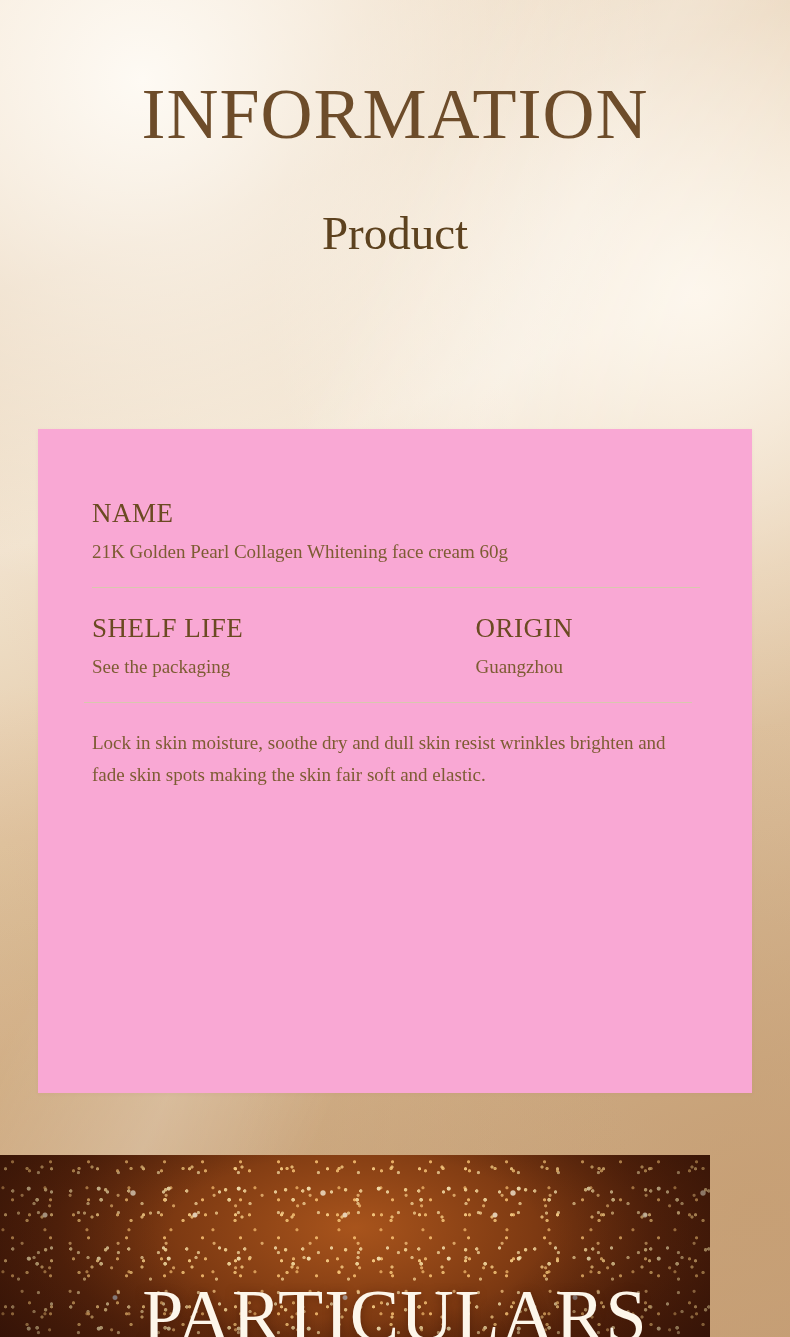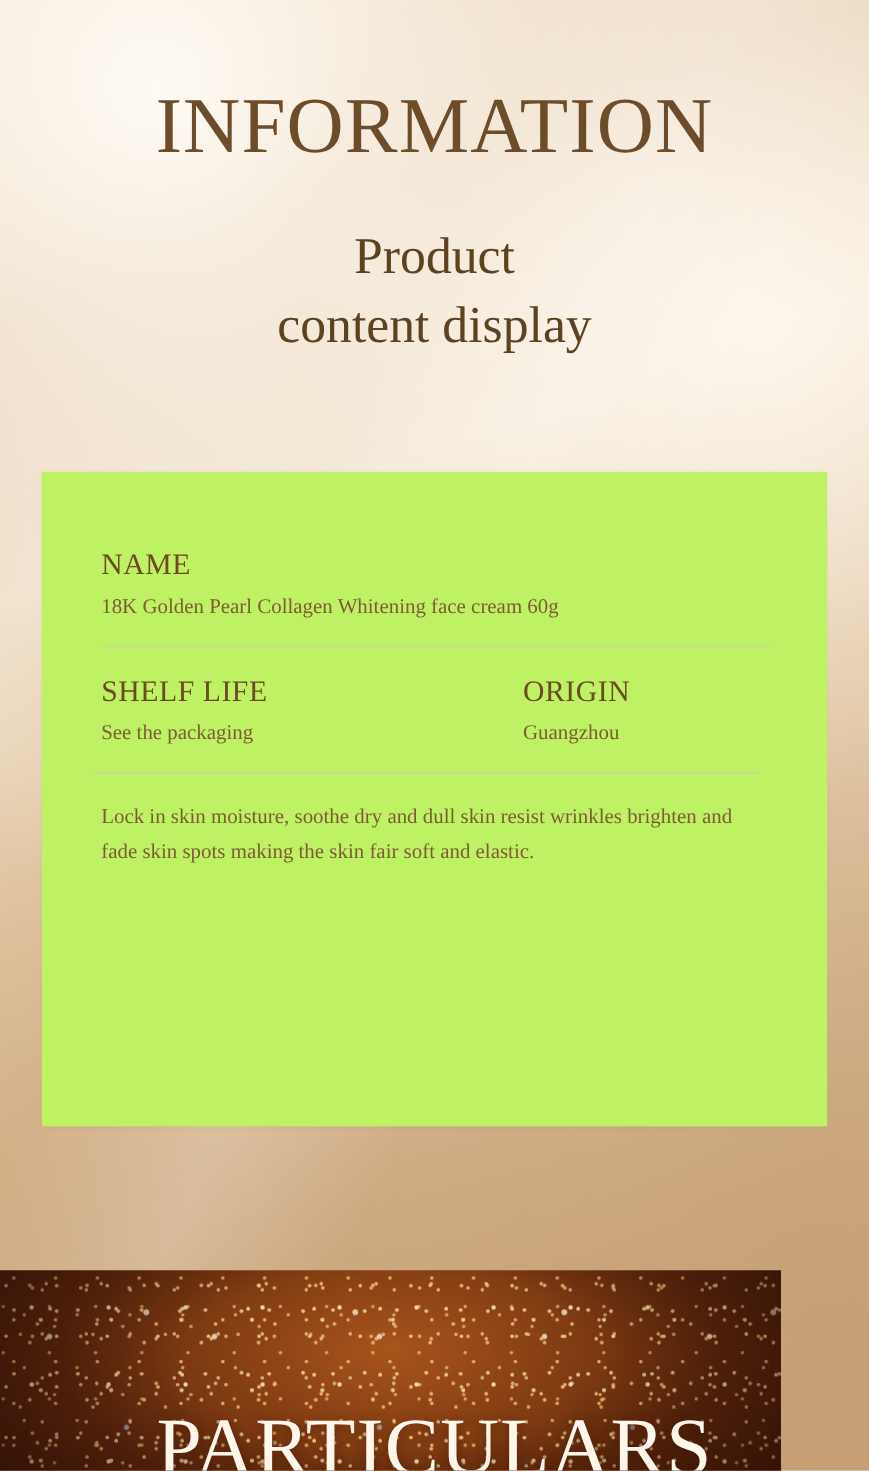--- a/index.html
+++ b/index.html
@@ -67,22 +67,22 @@
     font-family: "Liberation Serif", serif;
   }
   .subtitle .line2 { display: block; }
 
   
   .card {
     position: absolute;
     left: 38px;
     top: 429px;
     width: 714px;
-    height: 595px;
-    background: #bef264;
+    height: 664px;
+    background: #f9a8d4;
     box-shadow: 0 1px 4px rgba(120, 90, 55, 0.06);
   }
   .card-inner {
     padding: 70px 55px 0 54px;
   }
   .field-label {
     font-size: 27px;
     line-height: 1.1;
     letter-spacing: 0.5px;
     color: #6b4a22;
@@ -190,30 +190,29 @@
 
 <div class="page">
 
   <div class="bg"></div>
   <div class="bg-sheen"></div>
 
   <div class="header">
     <div class="title-main">INFORMATION</div>
     <div class="subtitle">
       <span>Product</span>
-      <span class="line2">content display</span>
     </div>
   </div>
 
   <div class="card">
     <div class="card-inner">
 
       <div class="block-name">
         <div class="field-label">NAME</div>
-        <div class="field-value">18K Golden Pearl Collagen Whitening face cream 60g</div>
+        <div class="field-value">21K Golden Pearl Collagen Whitening face cream 60g</div>
       </div>
 
       <div class="divider short"></div>
 
       <div class="row2">
         <div class="col-left">
           <div class="field-label">SHELF LIFE</div>
           <div class="field-value">See the packaging</div>
         </div>
         <div class="col-right">

